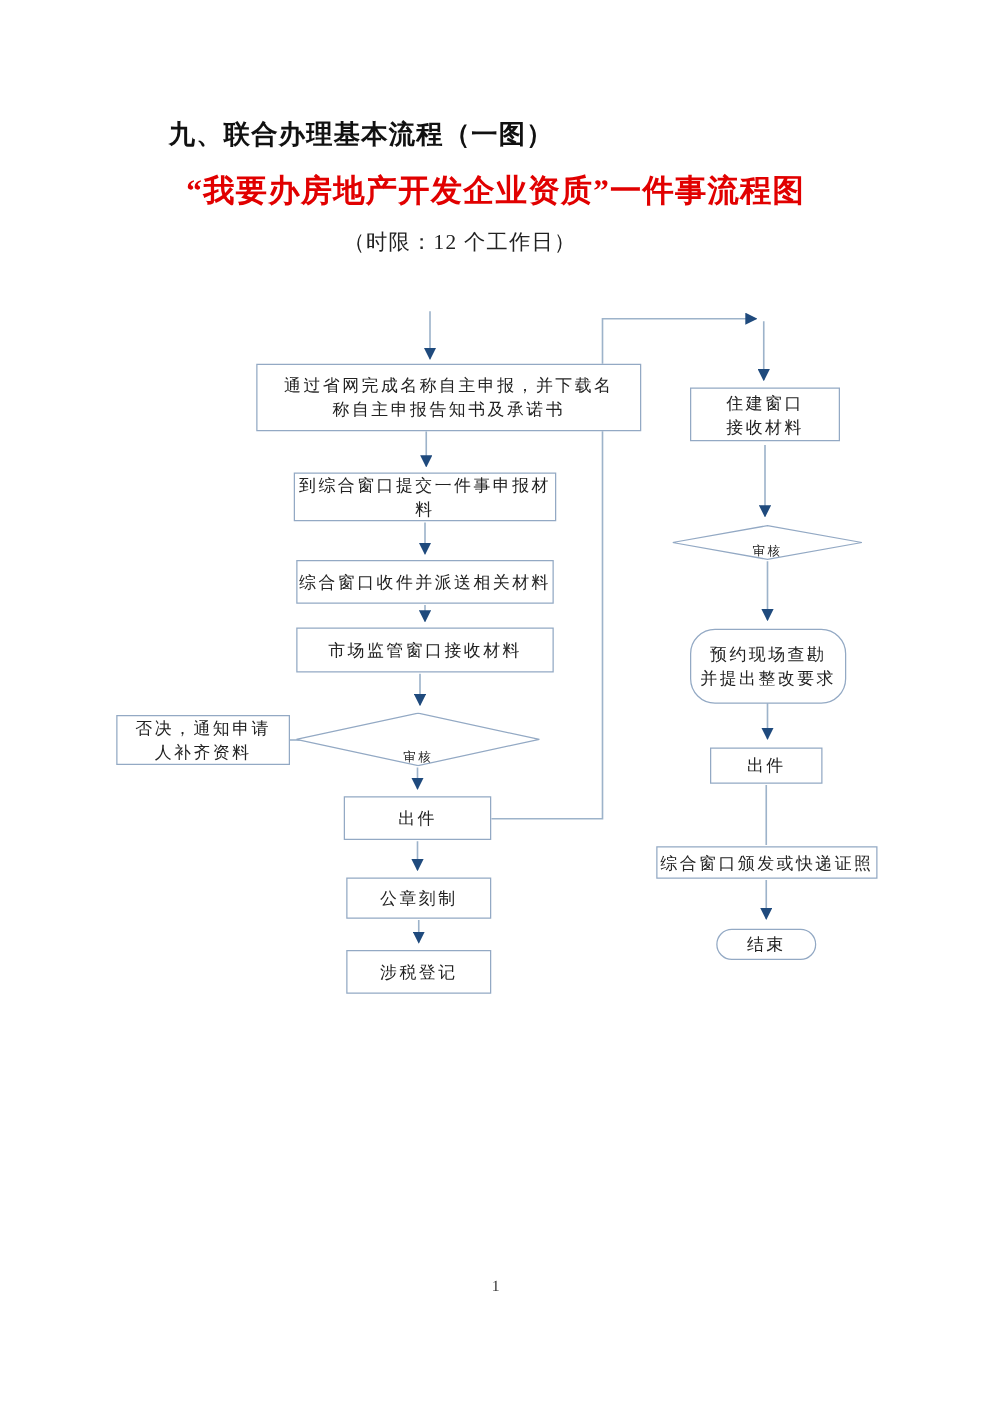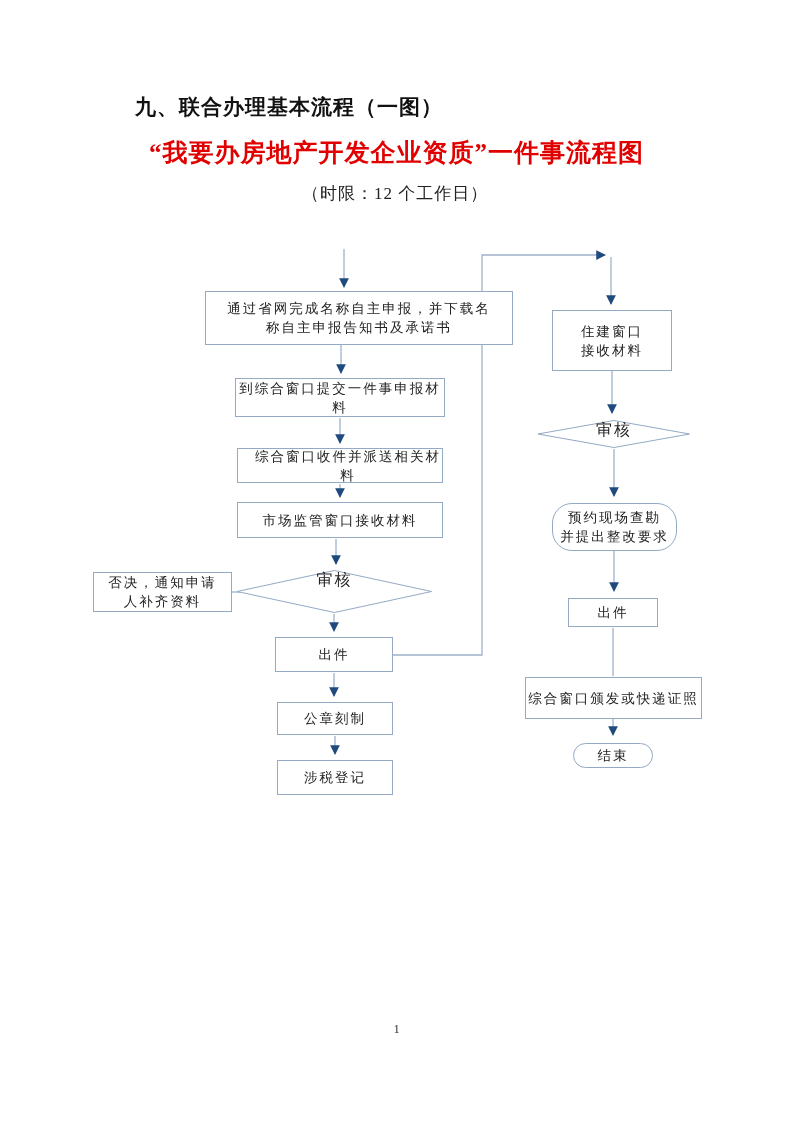--- a/index.html
+++ b/index.html
@@ -23,38 +23,38 @@
     font-family:"Liberation Sans","DejaVu Sans",sans-serif;
     font-weight:bold;font-size:21px;letter-spacing:1px;color:#111;margin-left:45px;
   }
   .red-title{
     position:absolute;left:0;top:136px;width:793px;
     text-align:center;font-weight:bold;font-size:25px;
     letter-spacing:1px;color:var(--red);
   }
   .subtitle{
     position:absolute;left:0;top:182px;width:736px;
-    text-align:center;font-size:17px;color:#222;letter-spacing:1px;padding-left:27px;
+    text-align:center;font-size:17px;color:#222;letter-spacing:1px;
   }
   .node{
     position:absolute;
     display:flex;align-items:center;justify-content:center;
     text-align:center;
     background:#fff;
     border:1px solid var(--border);
     box-sizing:border-box;
     font-size:13.5px;line-height:19px;
     color:#222;
   }
   .node span{white-space:pre-line;letter-spacing:2px;}
   .stadium{border-radius:999px;}
   .diamond{
     position:absolute;
-    display:flex;align-items:flex-start;justify-content:center;
-    text-align:center;font-size:16px;color:#222;
+    display:flex;align-items:flex-end;justify-content:center;
+    text-align:center;font-size:10px;color:#222;
   }
   .diamond svg{position:absolute;left:0;top:0;}
   .diamond span{position:relative;letter-spacing:2px;}
   .diamond polygon{fill:#fff;stroke:var(--border);stroke-width:1;}
   #flow-arrows{position:absolute;left:0;top:0;pointer-events:none;}
   #flow-arrows path.connector{stroke:var(--line);stroke-width:1.3;fill:none;}
   #flow-arrows marker path{fill:var(--arrow);stroke:none;}
   .page-number{
     position:absolute;left:0;top:1022px;width:793px;
     text-align:center;font-size:12.5px;color:#333;
@@ -97,21 +97,21 @@
   <div class="node" style="left:205px;top:291px;width:308px;height:54px;">
     <span>通过省网完成名称自主申报，并下载名
 称自主申报告知书及承诺书</span>
   </div>
 
   <div class="node" style="left:235px;top:378px;width:210px;height:39px;">
     <span>到综合窗口提交一件事申报材
 料</span>
   </div>
 
-  <div class="node" style="left:237px;top:448px;width:206px;height:35px;padding-left:16px;">
+  <div class="node" style="left:237px;top:448px;width:206px;height:35px;">
     <span>综合窗口收件并派送相关材料</span>
   </div>
 
   <div class="node" style="left:237px;top:502px;width:206px;height:36px;">
     <span>市场监管窗口接收材料</span>
   </div>
 
   <div class="diamond" style="left:237px;top:570px;width:195px;height:43px;">
     <svg width="195" height="43" viewBox="0 0 195 43">
       <polygon points="0,21.5 97.5,0.5 194.5,21.5 97.5,42.5"></polygon>
@@ -129,42 +129,42 @@
   </div>
 
   <div class="node" style="left:277px;top:760px;width:116px;height:35px;">
     <span>涉税登记</span>
   </div>
 
   <div class="node" style="left:277px;top:702px;width:116px;height:33px;">
     <span>公章刻制</span>
   </div>
 
-  <div class="node" style="left:552px;top:310px;width:120px;height:61px;">
+  <div class="node" style="left:552px;top:310px;width:120px;height:43px;">
     <span>住建窗口
 接收材料</span>
   </div>
 
   <div class="diamond" style="left:538px;top:420px;width:152px;height:28px;">
     <svg width="152" height="28" viewBox="0 0 152 28">
       <polygon points="0,14 76,0.5 151.5,14 76,27.5"></polygon>
     </svg>
     <span>审核</span>
   </div>
 
-  <div class="node" style="left:552px;top:503px;width:125px;height:48px;border-radius:20px;">
+  <div class="node" style="left:552px;top:503px;width:125px;height:60px;border-radius:20px;">
     <span>预约现场查勘
 并提出整改要求</span>
   </div>
 
   <div class="node" style="left:568px;top:598px;width:90px;height:29px;">
     <span>出件</span>
   </div>
 
-  <div class="node" style="left:525px;top:677px;width:177px;height:42px;">
+  <div class="node" style="left:525px;top:677px;width:177px;height:26px;">
     <span>综合窗口颁发或快递证照</span>
   </div>
 
   <div class="node stadium" style="left:573px;top:743px;width:80px;height:25px;">
     <span>结束</span>
   </div>
 
   <div class="page-number">1</div>
 </div>
 

